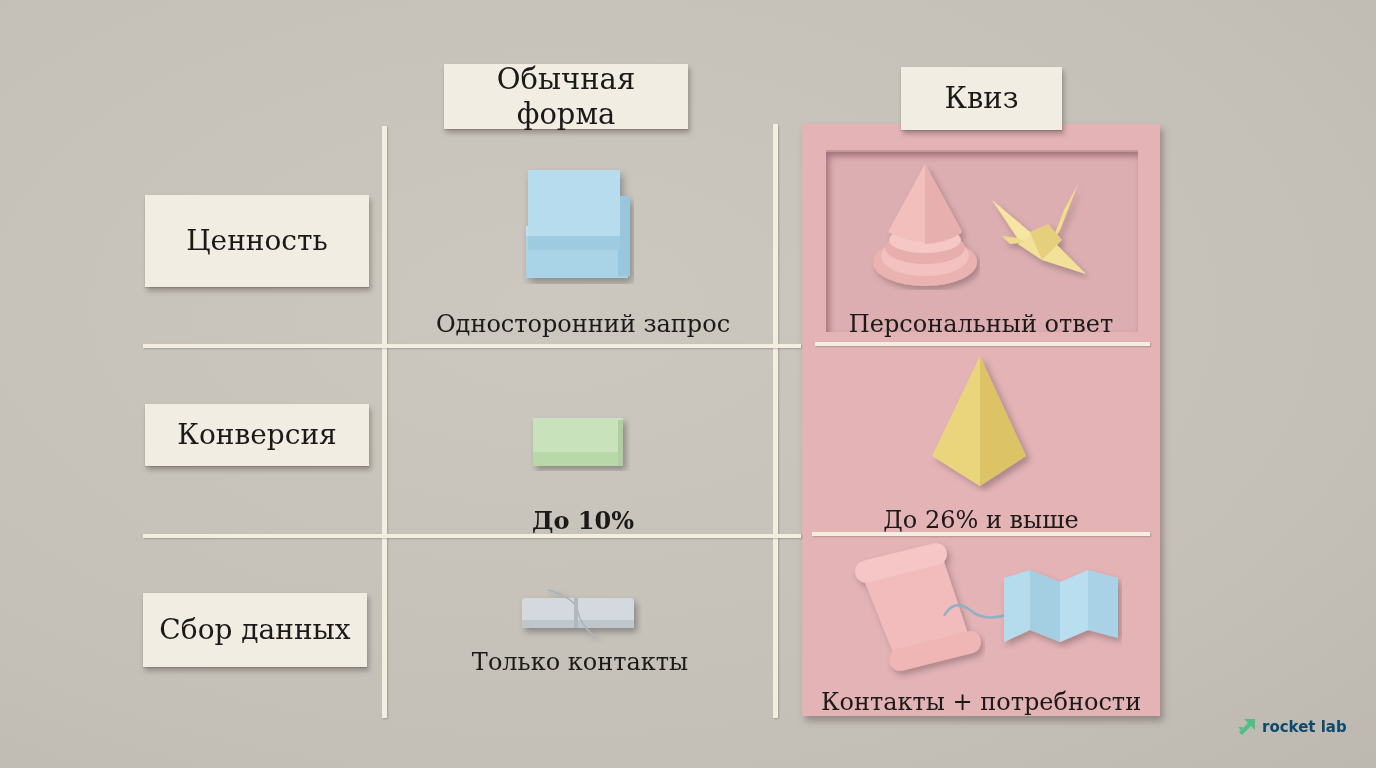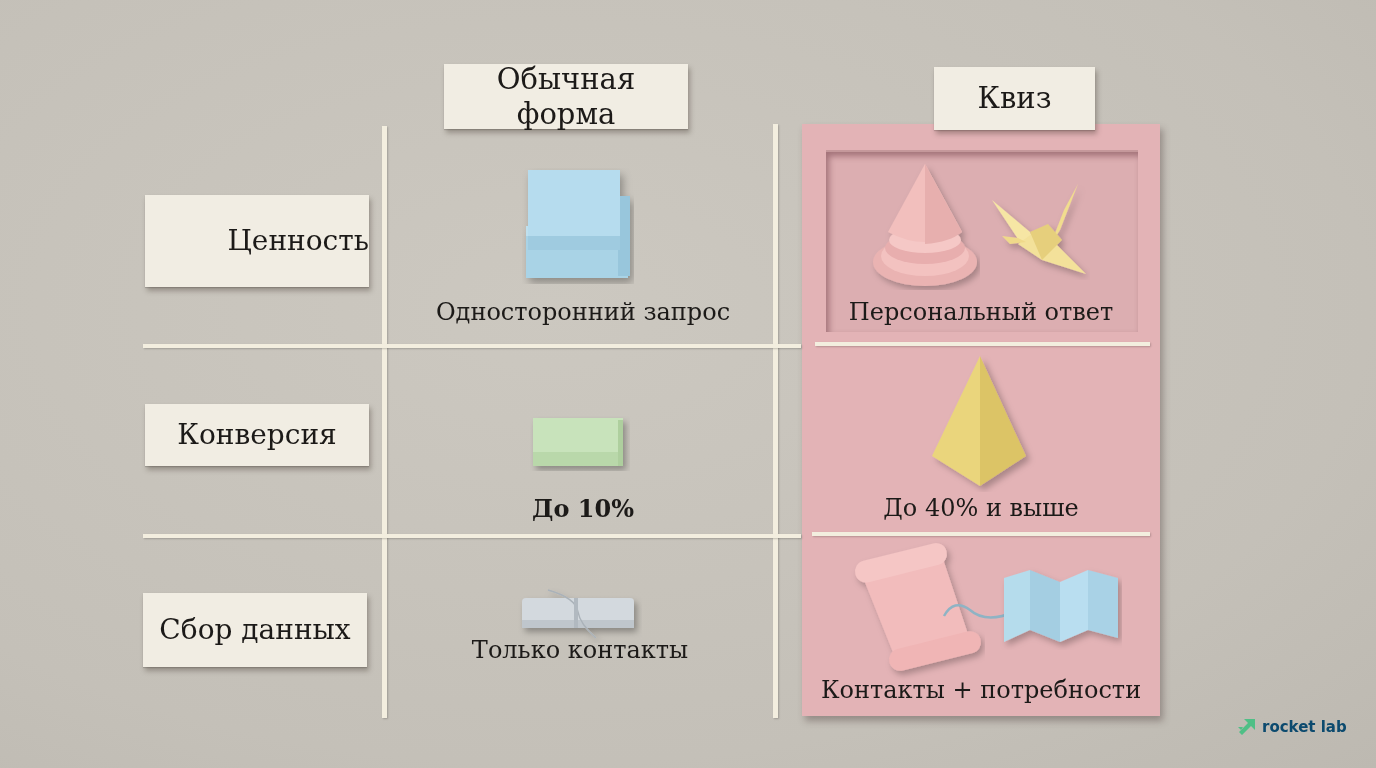--- a/index.html
+++ b/index.html
@@ -40,20 +40,21 @@
     box-shadow: inset 3px 4px 6px rgba(90,40,50,0.45);
     border-top: 2px solid #c5989b;
   }
 
   .cell-label {
     position: absolute;
     font-size: 24px;
     text-align: center;
     white-space: nowrap;
     transform: translateX(-50%);
+    margin-top: 12px;
   }
 
   .obj { position: absolute; }
 
   .brand {
     position: absolute; left: 1238px; top: 718px;
     display: flex; align-items: center; gap: 6px;
     font-family: "DejaVu Sans", "Liberation Sans", sans-serif;
     font-weight: bold; font-size: 15px; color: #0c4a6e;
   }
@@ -67,25 +68,25 @@
 <div class="vline" style="left:382px; top:126px; height:592px;"></div>
 <div class="vline" style="left:773px; top:124px; height:594px;"></div>
 <div class="hline" style="left:143px; top:344px; width:658px;"></div>
 <div class="hline" style="left:815px; top:342px; width:335px;"></div>
 <div class="hline" style="left:143px; top:534px; width:658px;"></div>
 <div class="hline" style="left:812px; top:532px; width:338px;"></div>
 
 <div class="card head" style="left:444px; top:64px; width:244px; height:65px;">
   <span>Обычная форма</span>
 </div>
-<div class="card head" style="left:901px; top:67px; width:161px; height:63px;margin-left:33px;">
+<div class="card head" style="left:901px; top:67px; width:161px; height:63px;">
   <span>Квиз</span>
 </div>
 
-<div class="card" style="left:145px; top:195px; width:224px; height:92px; flex-direction:row;justify-content:flex-end;">
+<div class="card" style="left:145px; top:195px; width:224px; height:92px; flex-direction:row;">
   <span>Ценность</span>
 </div>
 <div class="card" style="left:145px; top:404px; width:224px; height:62px;">
   <span>Конверсия</span>
 </div>
 <div class="card" style="left:143px; top:593px; width:224px; height:74px;">
   <span>Сбор данных</span>
 </div>
 
 <svg class="obj" style="left:522px; top:168px;" width="112" height="116" viewBox="0 0 112 116">
@@ -154,21 +155,21 @@
   <defs>
       <filter id="sh5">
         <feDropShadow dx="4" dy="4" stdDeviation="3" flood-opacity="0.25"></feDropShadow>
       </filter>
     </defs>
   <g filter="url(#sh5)">
     <polygon points="54,4 6,104 54,134" fill="#ead57c"></polygon>
     <polygon points="54,4 54,134 100,104" fill="#dcc466"></polygon>
   </g>
 </svg>
-<div class="cell-label" style="left:981px; top:494px;">До 40% и выше</div>
+<div class="cell-label" style="left:981px; top:494px;">До 26% и выше</div>
 
 <svg class="obj" style="left:516px; top:588px;" width="126" height="60" viewBox="0 0 126 60">
   <defs>
       <filter id="sh6">
         <feDropShadow dx="3" dy="4" stdDeviation="3" flood-opacity="0.3"></feDropShadow>
       </filter>
     </defs>
   <g filter="url(#sh6)">
     <rect x="6" y="10" width="112" height="30" rx="4" fill="#d3d9de"></rect>
     <rect x="6" y="32" width="112" height="8" fill="#bfc6cc"></rect>

